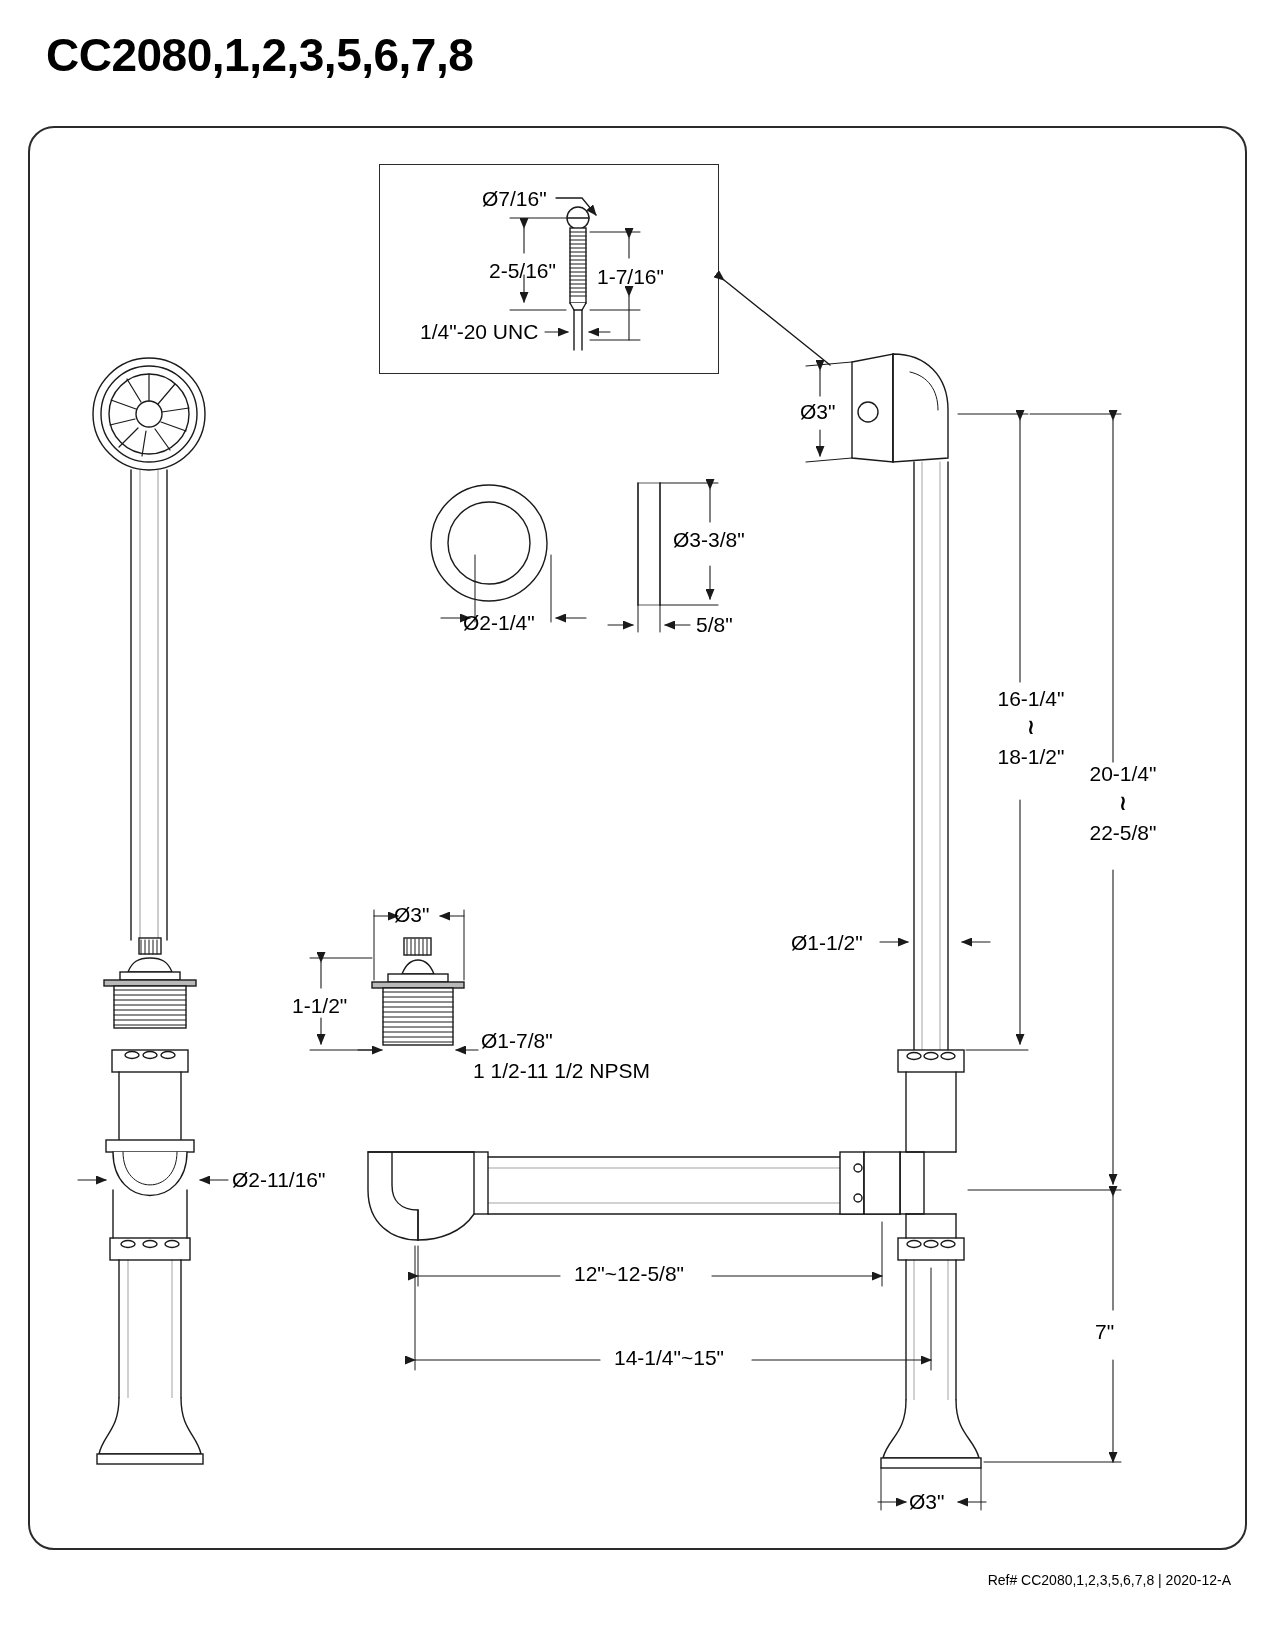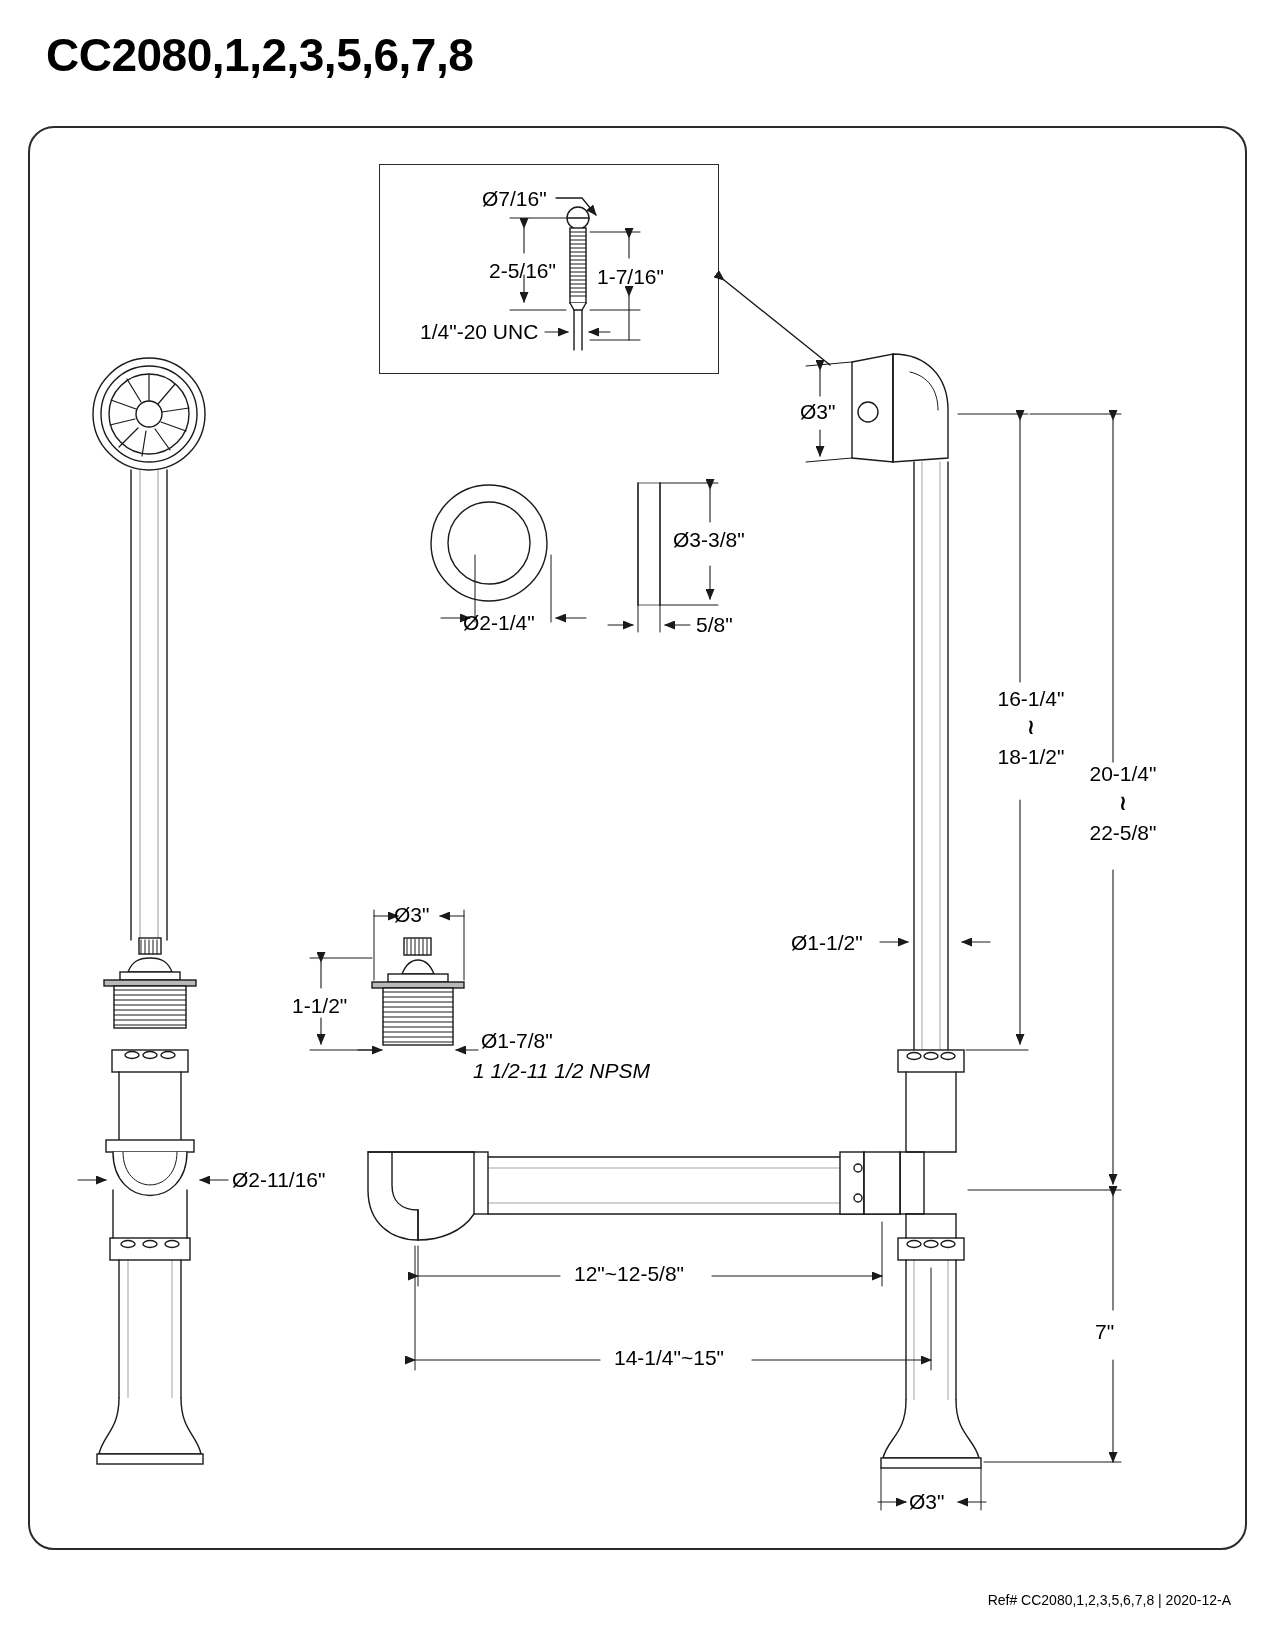--- a/index.html
+++ b/index.html
@@ -14,21 +14,21 @@
     position:absolute;left:46px;top:22px;
     font-size:46px;font-weight:700;letter-spacing:-0.5px;
     line-height:1.0;white-space:nowrap;
   }
   .subtitle{
     position:absolute;left:46px;top:84px;
     font-size:26px;font-weight:400;white-space:nowrap;
   }
   .footer{
     position:absolute;right:44px;top:1562px;
-    font-size:14px;font-weight:400;white-space:nowrap;text-align:right;margin-top:20px;
+    font-size:14px;font-weight:400;white-space:nowrap;text-align:right;
   }
   .frame{
     position:absolute;left:28px;top:116px;width:1219px;height:1424px;
     border:2px solid #2b2b2b;border-radius:26px;box-sizing:border-box;
     background:#ffffff;
   }
   .callout-box{
     position:absolute;left:379px;top:154px;width:340px;height:210px;
     border:1.6px solid #2b2b2b;box-sizing:border-box;background:#fff;
   }
@@ -405,21 +405,21 @@
   <div class="dimtext ctr" style="left:1075px;top:811px;width:96px;">22-5/8"</div>
 
   <div class="dimtext" style="left:791px;top:921px;">Ø1-1/2"</div>
 
   <div class="dimtext" style="left:394px;top:893px;">Ø3"</div>
 
   <div class="dimtext" style="left:292px;top:984px;">1-1/2"</div>
 
   <div class="dimtext" style="left:481px;top:1019px;">Ø1-7/8"</div>
 
-  <div class="dimtext" style="left:473px;top:1049px;font-style:italic;">1 1/2-11 1/2 NPSM</div>
+  <div class="dimtext" style="left:473px;top:1049px;">1 1/2-11 1/2 NPSM</div>
 
   <div class="dimtext" style="left:232px;top:1158px;">Ø2-11/16"</div>
 
   <div class="dimtext" style="left:574px;top:1252px;">12"~12-5/8"</div>
 
   <div class="dimtext" style="left:614px;top:1336px;">14-1/4"~15"</div>
 
   <div class="dimtext" style="left:1095px;top:1310px;">7"</div>
 
   <div class="dimtext" style="left:909px;top:1480px;">Ø3"</div>

